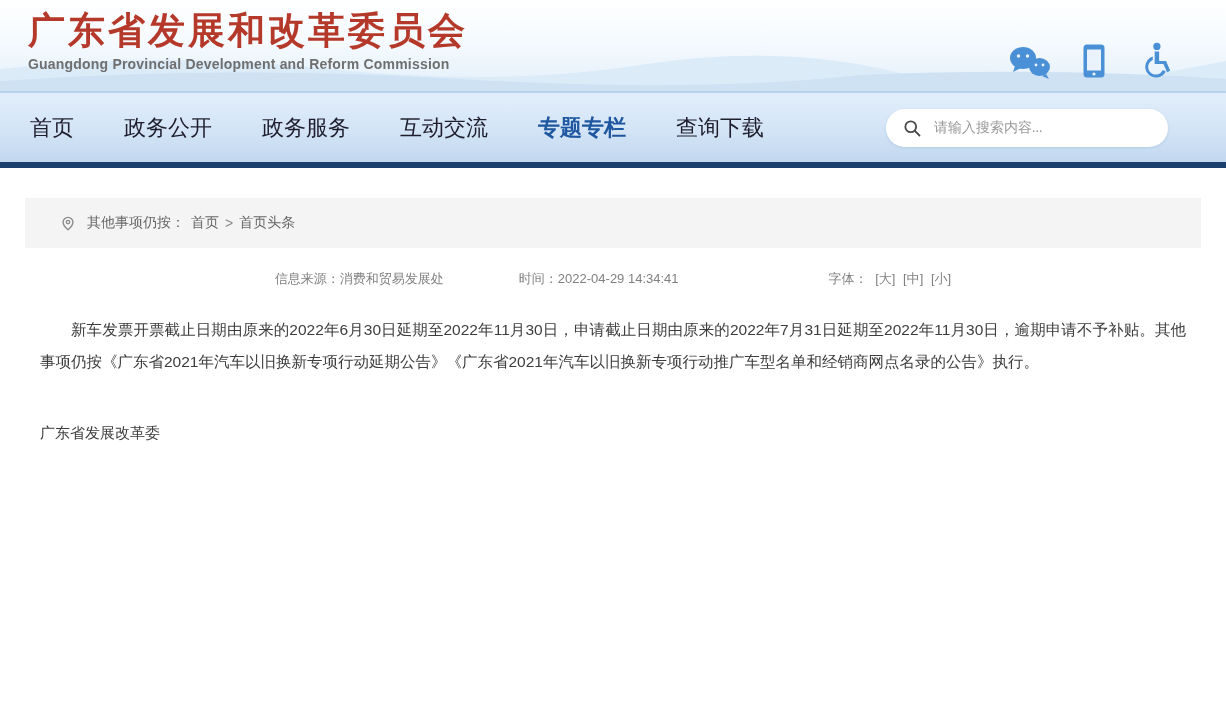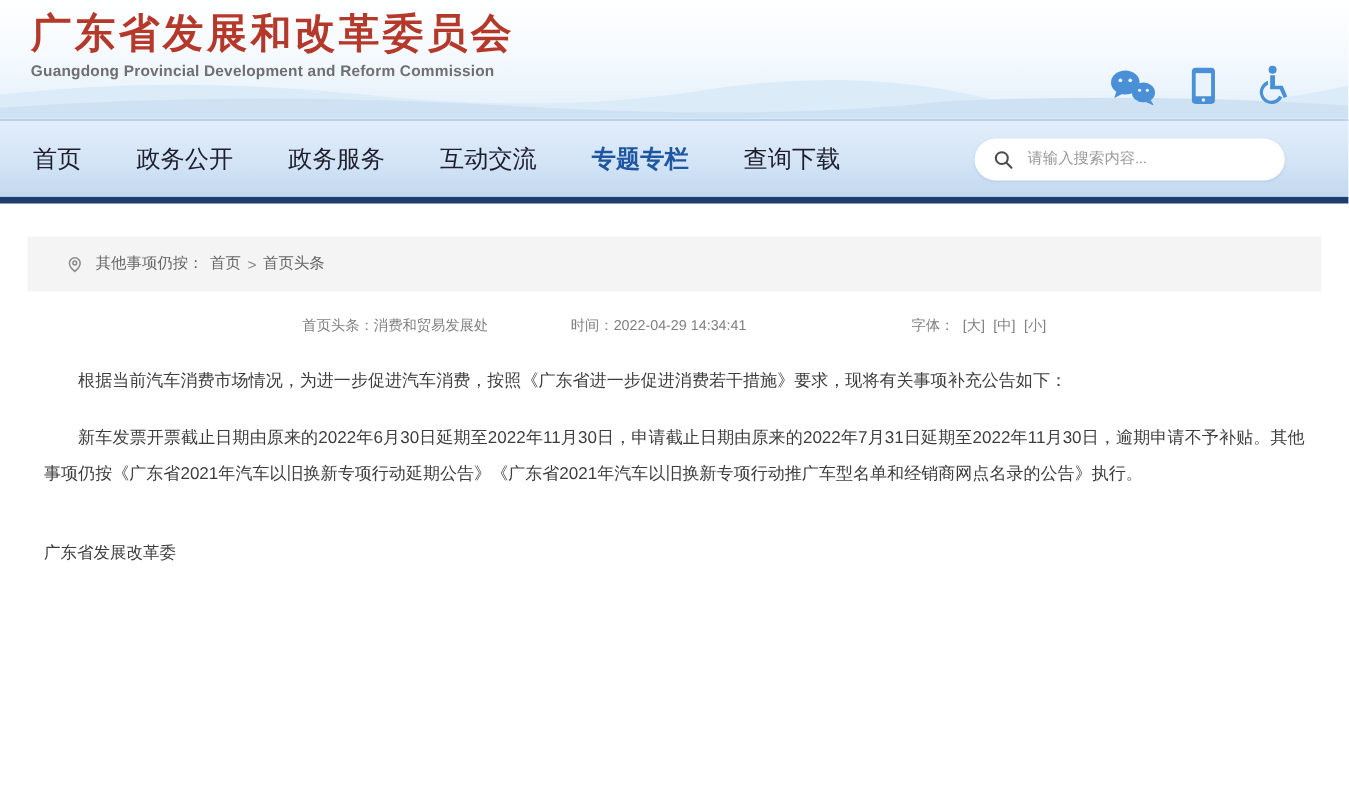--- a/index.html
+++ b/index.html
@@ -7,21 +7,21 @@
   body {
     height: 720px;
     background: #ffffff;
     font-family: "Liberation Sans", "DejaVu Sans", sans-serif;
     overflow: hidden;
   }
 
   
   .site-header {
     position: relative;
-    height: 108px;
+    height: 91px;
     background: linear-gradient(180deg, #ffffff 0%, #f5fafe 45%, #e3effa 100%);
     overflow: hidden;
   }
   .mountains {
     position: absolute;
     left: 0; bottom: 0;
     width: 1226px; height: 52px;
     pointer-events: none;
   }
   .brand {
@@ -221,31 +221,30 @@
   </svg>
   <span class="crumb-prefix">其他事项仍按：</span>
   <span class="crumb-link">首页</span>
   <span class="crumb-sep">&gt;</span>
   <span class="crumb-link">首页头条</span>
 </div>
 
 <main class="article">
 
   <div class="article-meta">
-    <span class="meta-source"><span>首页头条：</span><span>消费和贸易发展处</span></span>
+    <span class="meta-source"><span>信息来源：</span><span>消费和贸易发展处</span></span>
     <span class="meta-time"><span>时间：</span><span>2022-04-29 14:34:41</span></span>
     <span class="meta-font">
       <span>字体：</span>
       <span class="font-opt">[大]</span>
       <span class="font-opt">[中]</span>
       <span class="font-opt">[小]</span>
     </span>
   </div>
 
   <div class="article-body">
-    <p>根据当前汽车消费市场情况，为进一步促进汽车消费，按照《广东省进一步促进消费若干措施》要求，现将有关事项补充公告如下：</p>
     <p>新车发票开票截止日期由原来的2022年6月30日延期至2022年11月30日，申请截止日期由原来的2022年7月31日延期至2022年11月30日，逾期申请不予补贴。其他事项仍按《广东省2021年汽车以旧换新专项行动延期公告》《广东省2021年汽车以旧换新专项行动推广车型名单和经销商网点名录的公告》执行。</p>
   </div>
 
   <div class="signature-block">
     <div class="sig-name">广东省发展改革委</div>
   </div>
 </main>
 
 </body></html>

